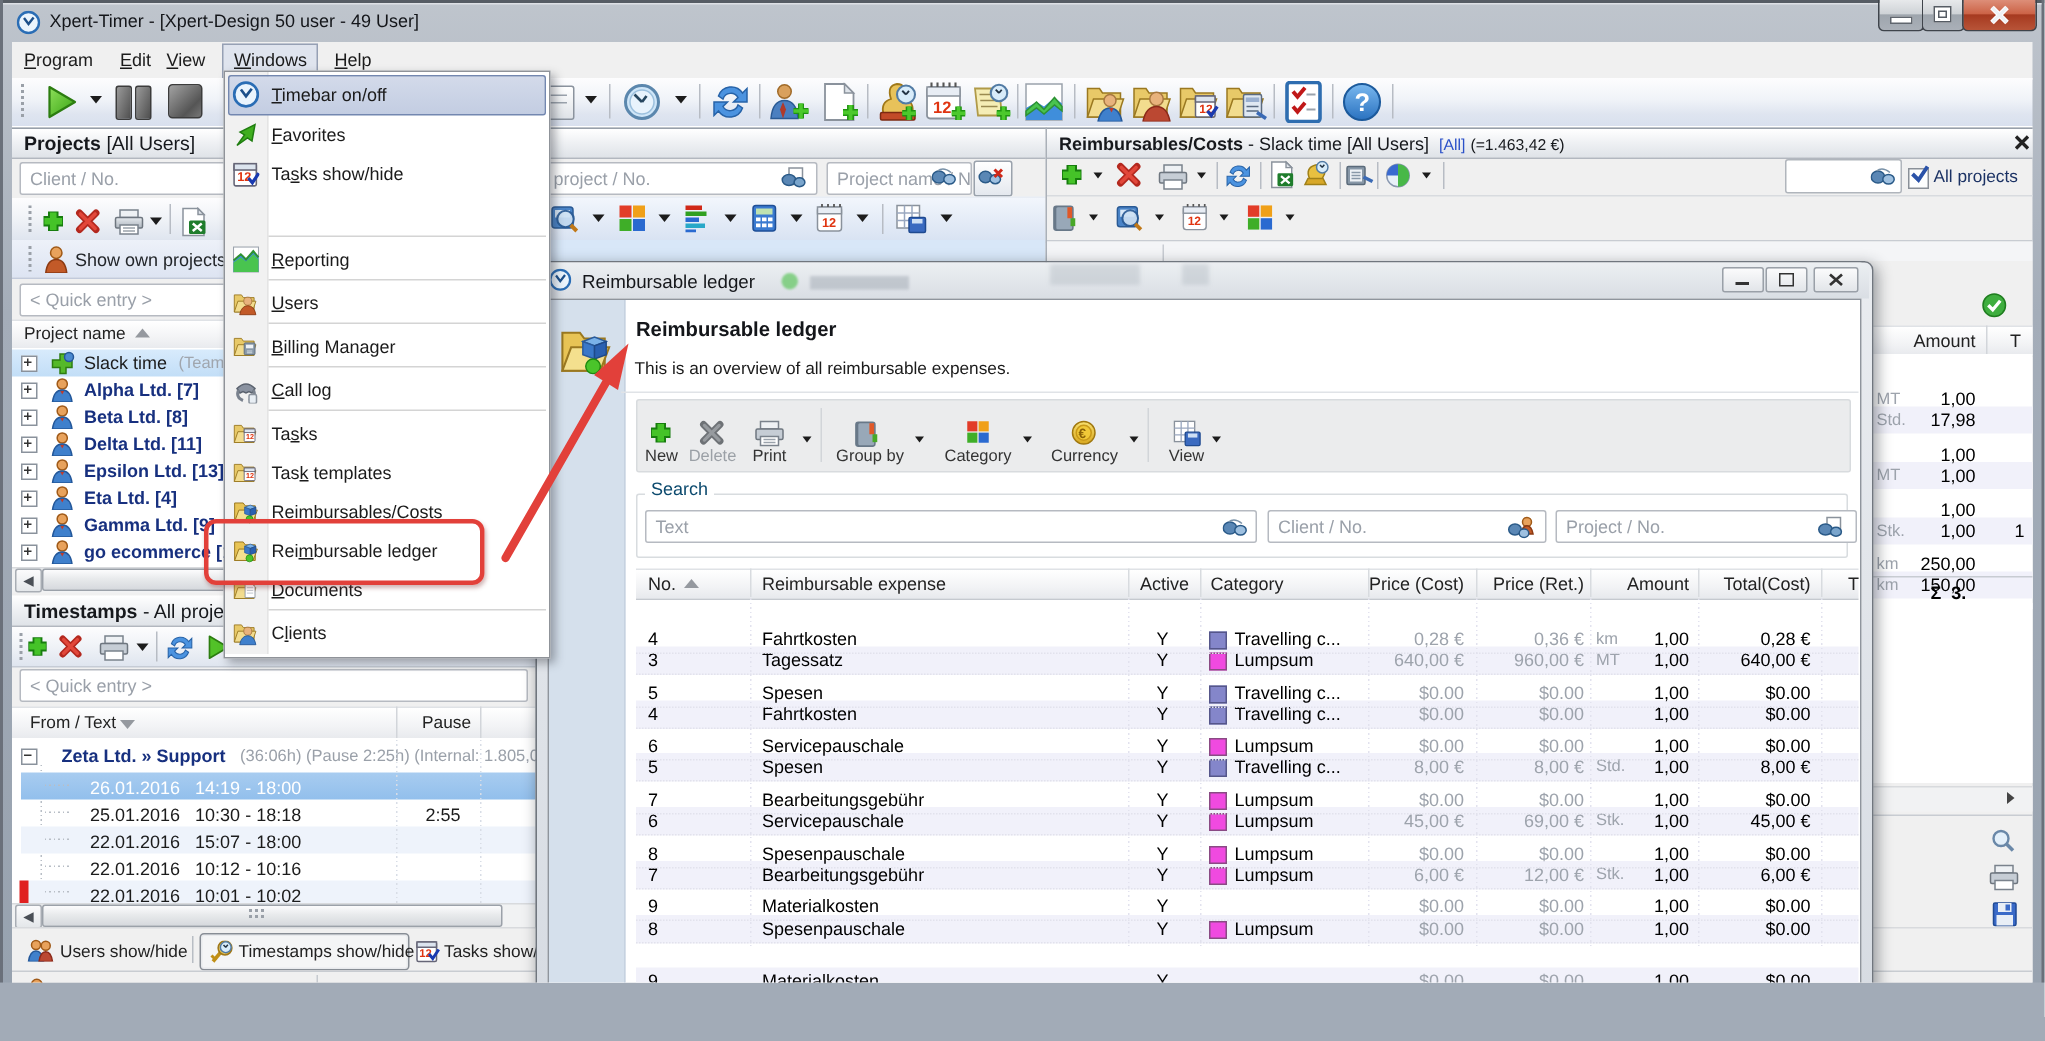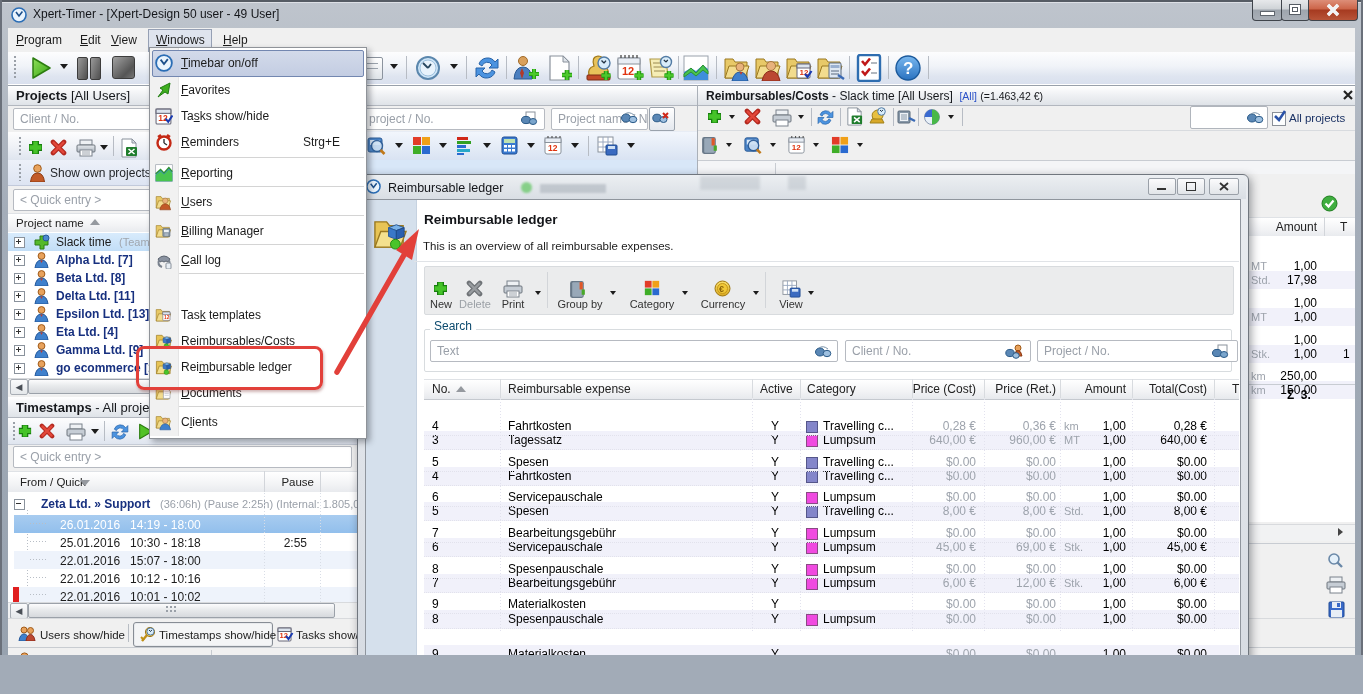--- a/index.html
+++ b/index.html
@@ -370,21 +370,21 @@
 <svg class="abs" style="left:110px;top:422px;" width="20" height="20" viewBox="0 0 28 28">
       <path d="M6 10 A9 9 0 0 1 22 8 l3-3 v9 h-9 l3-3 a5.5 5.5 0 0 0 -10 1z" fill="#4b93e0" stroke="#2763a8" stroke-width="1"></path>
       <path d="M22 18 A9 9 0 0 1 6 20 l-3 3 v-9 h9 l-3 3 a5.5 5.5 0 0 0 10-1z" fill="#4b93e0" stroke="#2763a8" stroke-width="1"></path>
     </svg>
 <svg class="abs" style="left:136px;top:422px;" width="19" height="19" viewBox="0 0 26 26">
       <path d="M5 3 L22 13 L5 23 Z" fill="#52c228" stroke="#2c7d10" stroke-width="1.5" stroke-linejoin="round"></path>
     </svg>
 <div class="input" style="left:13px;top:446px;width:331px;height:20px;">&lt; Quick entry &gt;</div>
 
 <div class="colhead" style="left:8px;top:471px;width:349px;height:21px;"></div>
-<div class="abs" style="left:20px;top:476px;font-size:11.5px;color:#222;">From / Quick</div>
+<div class="abs" style="left:20px;top:476px;font-size:11.5px;color:#222;">From / Text</div>
 <div class="sortdn" style="left:80px;top:480px;"></div>
 <div class="abs" style="left:264px;top:471px;width:1px;height:21px;background:#d2d5da;"></div>
 <div class="abs" style="left:320px;top:471px;width:1px;height:21px;background:#d2d5da;"></div>
 <div class="abs" style="left:270px;top:476px;width:44px;text-align:right;font-size:11.5px;color:#222;">Pause</div>
 <div class="abs" style="left:8px;top:492px;width:349px;height:110px;background:#fff;"></div>
 
 <div class="abs" style="left:14px;top:499px;width:9px;height:9px;background:#fff;border:1px solid #8a929c;">
       <div class="abs" style="left:1px;top:3px;width:5px;height:1px;background:#333;"></div>
     </div>
 <div class="abs navy" style="left:41px;top:497px;font-size:12px;">Zeta Ltd. » Support</div>
@@ -1019,29 +1019,20 @@
       </div>
 <div class="mrow" style="top:55px;">
         <svg class="mico" width="18" height="18" viewBox="0 0 17 17">
           <rect x="1" y="2" width="14" height="14" rx="1" fill="#fff" stroke="#667"></rect>
           <rect x="1" y="2" width="14" height="4" fill="#dce4ee" stroke="#667"></rect>
           <text x="3" y="13" font-size="8" font-weight="bold" fill="#e03410" font-family="Liberation Sans">12</text>
           <path d="M10 11 l2.5 3 4-6" stroke="#1a3ab0" stroke-width="2" fill="none"></path>
         </svg>
         <span class="mtx">Ta<u>s</u>ks show/hide</span>
       </div>
-<div class="mrow" style="top:81px;">
-        <svg class="mico" width="18" height="18" viewBox="0 0 18 18">
-          <circle cx="9" cy="10" r="6.5" fill="#fff" stroke="#c42814" stroke-width="2.4"></circle>
-          <path d="M9 10 V6 M9 10 l3 2" stroke="#333" stroke-width="1.4"></path>
-          <path d="M3 4 L6 2 M15 4 L12 2" stroke="#c42814" stroke-width="2.4"></path>
-        </svg>
-        <span class="mtx"><u>R</u>eminders</span>
-        <span class="abs" style="right:25px;top:6px;font-size:12px;color:#1b1b1b;">Strg+E</span>
-      </div>
 <div class="msep" style="top:109px;"></div>
 <div class="mrow" style="top:112px;">
         <svg class="mico" width="18" height="18" viewBox="0 0 26 26">
           <rect x="1" y="1" width="24" height="24" fill="#fff" stroke="#9aa2ac"></rect>
           <path d="M1 25 V14 l7-6 5 5 7-8 5 6 v14z" fill="#3f8edb"></path>
           <path d="M1 25 V16 l7-5 5 4 7-7 5 5 v12z" fill="#49c44f"></path>
           <path d="M1 14 l7-6 5 5 7-8 5 6" stroke="#2d9232" stroke-width="2" fill="none"></path>
         </svg>
         <span class="mtx"><u>R</u>eporting</span>
       </div>
@@ -1069,20 +1060,30 @@
 <div class="msep" style="top:196px;"></div>
 <div class="mrow" style="top:199px;">
         <svg class="mico" width="18" height="18" viewBox="0 0 18 18">
           <path d="M3 8 q6-6 12 0 l-2 3 -2-1 -2 1 -2-1 -2 1 -2-3z" fill="#8a92a0" stroke="#5a626e"></path>
           <path d="M4 9 q-2 5 3 7 M14 9 q2 5-3 7" stroke="#7a828e" stroke-width="2" fill="none"></path>
           <rect x="11" y="12" width="5" height="6" rx="1" fill="#e8eef4" stroke="#8a929c"></rect>
         </svg>
         <span class="mtx"><u>C</u>all log</span>
       </div>
 <div class="msep" style="top:225px;"></div>
+<div class="mrow" style="top:228px;">
+        <svg class="mico" width="19" height="17" viewBox="0 0 30 26">
+          <path d="M2 4 h8 l2 3 h12 v16 h-22z" fill="#e8c968" stroke="#9a7820"></path>
+          <path d="M2 23 l4-12 h20 l-4 12z" fill="#f2dc8e" stroke="#9a7820"></path>
+          <rect x="13" y="8" width="12" height="14" rx="1" fill="#fff" stroke="#667"></rect>
+          <rect x="13" y="8" width="12" height="4" fill="#dce4ee" stroke="#667"></rect>
+          <text x="15" y="19" font-size="8" font-weight="bold" fill="#e03410" font-family="Liberation Sans">12</text>
+        </svg>
+        <span class="mtx">Ta<u>s</u>ks</span>
+      </div>
 <div class="mrow" style="top:254px;">
         <svg class="mico" width="19" height="17" viewBox="0 0 30 26">
           <path d="M2 4 h8 l2 3 h12 v16 h-22z" fill="#e8c968" stroke="#9a7820"></path>
           <path d="M2 23 l4-12 h20 l-4 12z" fill="#f2dc8e" stroke="#9a7820"></path>
           <rect x="13" y="8" width="12" height="14" rx="1" fill="#fff" stroke="#667"></rect>
           <rect x="13" y="8" width="12" height="4" fill="#dce4ee" stroke="#667"></rect>
           <text x="15" y="19" font-size="8" font-weight="bold" fill="#e03410" font-family="Liberation Sans">12</text>
         </svg>
         <span class="mtx">Tas<u>k</u> templates</span>
       </div>

